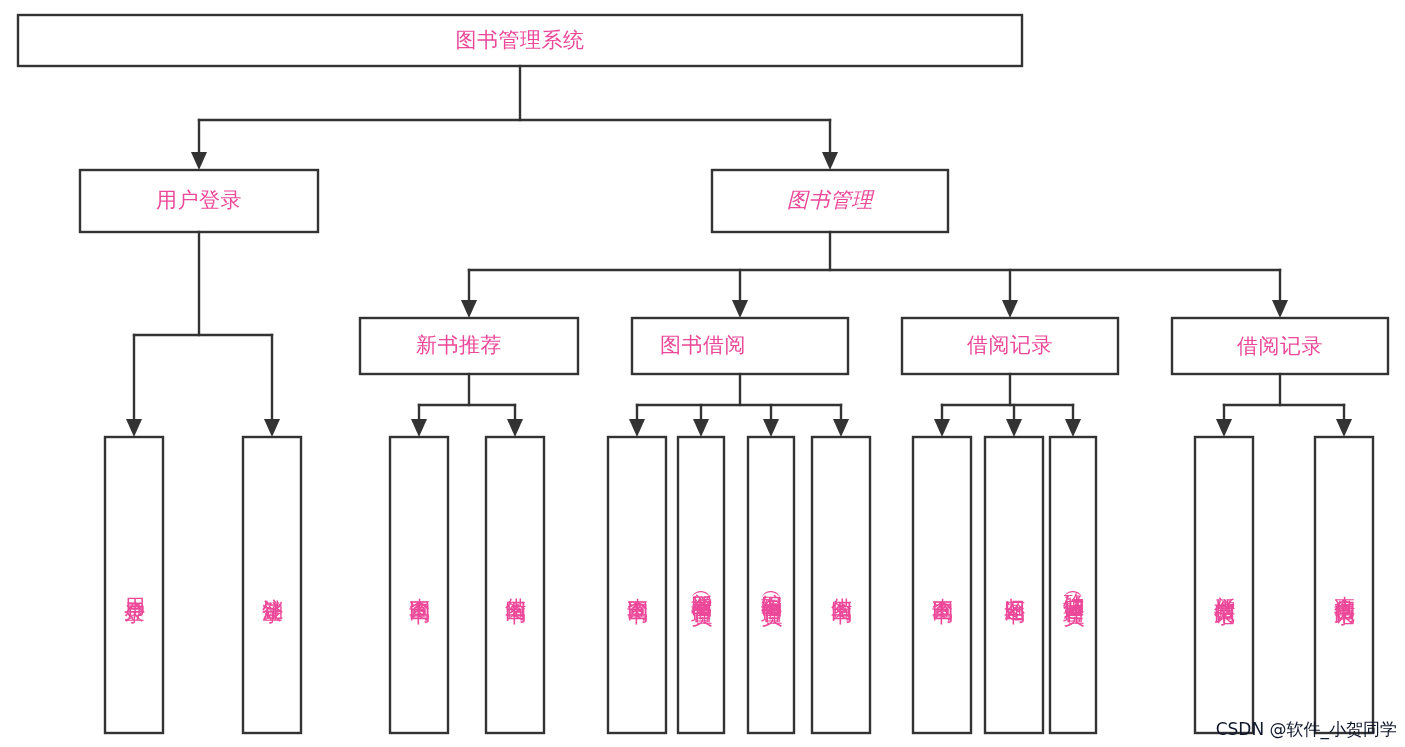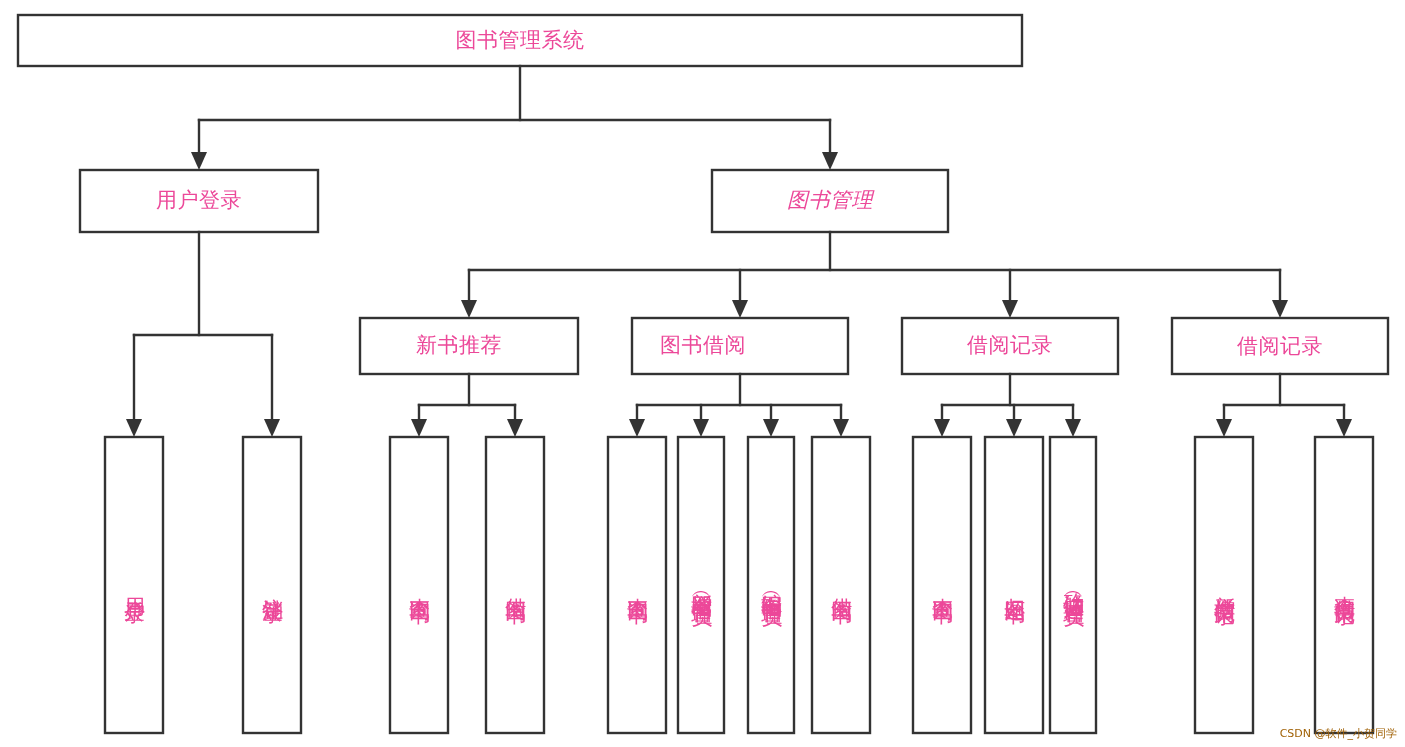--- a/index.html
+++ b/index.html
@@ -59,22 +59,22 @@
     text-orientation: upright;
     font-size: 21px;
     line-height: 1.22;
     letter-spacing: 2px;
     white-space: nowrap;
   }
   .watermark {
     position: absolute;
     right: 8px;
     bottom: 6px;
-    font-size: 11px;
-    color: #a16207;
+    font-size: 17px;
+    color: #0f172a;
     font-family: "DejaVu Sans", "Liberation Sans", sans-serif;
     white-space: nowrap;
   }
 </style>
 </head>
 <body>
 
 <div id="canvas">
   <svg class="diagram" viewBox="0 0 1405 747">
     <g id="boxes">

